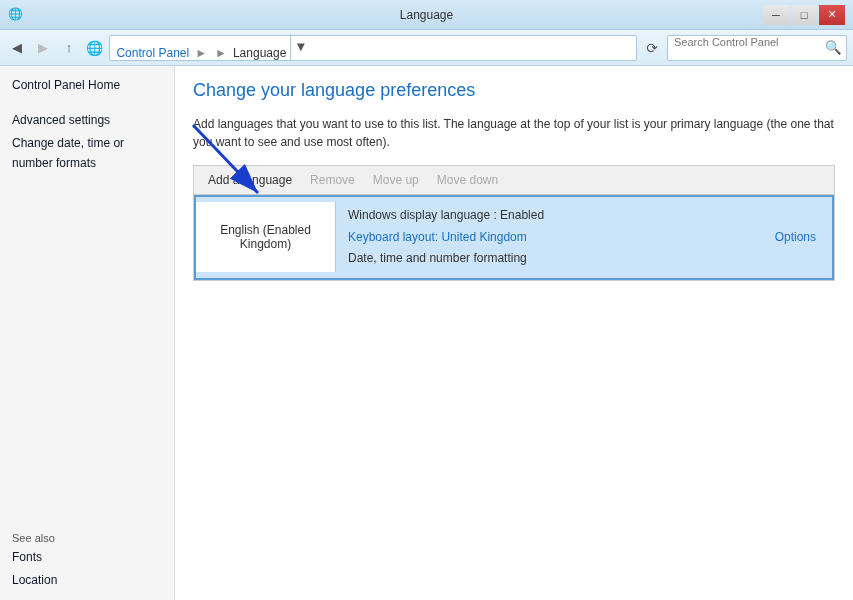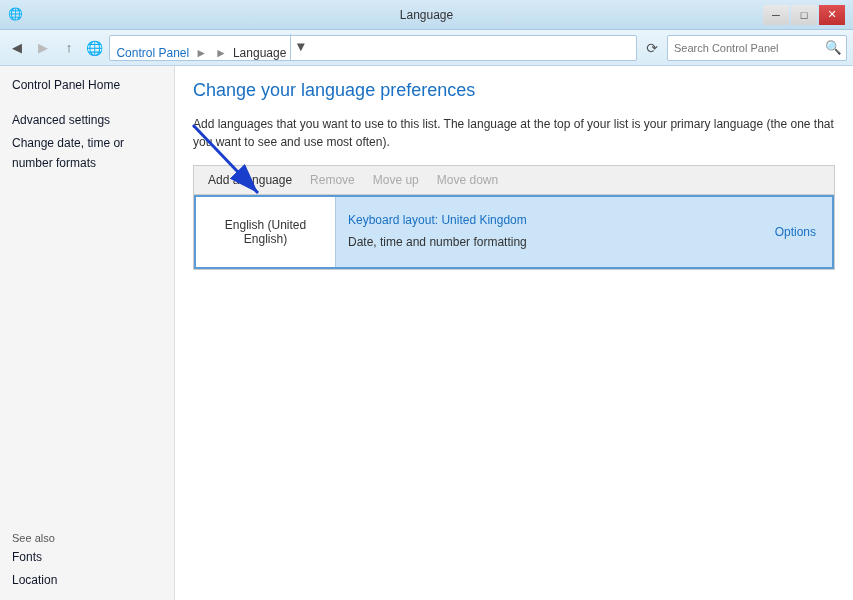--- a/index.html
+++ b/index.html
@@ -59,21 +59,21 @@
     }
     .breadcrumb-sep { color: #888; margin: 0 2px; }
     .breadcrumb-link { color: #1a70c4; cursor: pointer; text-decoration: none; }
     .address-dropdown {
       width: 20px; height: 26px; background: none; border: none; border-left: 1px solid #aac8e0; cursor: pointer; display: flex; align-items: center; justify-content: center; color: #555;
     }
     .refresh-btn {
       width: 22px; height: 22px; background: none; border: none; cursor: pointer; display: flex; align-items: center; justify-content: center; color: #555; font-size: 14px;
     }
     .search-box {
-      width: 180px; height: 26px; border: 1px solid #aac8e0; border-radius: 2px; display: flex; align-items: center; background: #fff;
+      width: 180px; height: 26px; border: 1px solid #aac8e0; border-radius: 2px; display: flex; align-items: flex-start; background: #fff;
     }
     .search-box input {
       flex: 1; border: none; outline: none; font-size: 11px; color: #999; padding: 0 6px; background: transparent;
     }
     .search-icon-btn {
       width: 24px; height: 24px; background: none; border: none; cursor: pointer; display: flex; align-items: center; justify-content: center; color: #666;
     }
 
     
     .main-layout {
@@ -235,22 +235,23 @@
         <defs>
           <marker id="arrowhead" markerWidth="10" markerHeight="7" refX="10" refY="3.5" orient="auto">
             <polygon points="0 0, 10 3.5, 0 7" fill="#1a3ecc"></polygon>
           </marker>
         </defs>
         <line x1="30" y1="20" x2="95" y2="88" stroke="#1a3ecc" stroke-width="3" marker-end="url(#arrowhead)"></line>
       </svg>
 
       <div class="lang-list">
         <div class="lang-item">
-          <div class="lang-name-box">English (United English)</div>
+          <div class="lang-name-box">English (Enabled Kingdom)</div>
           <div class="lang-details">
+            <div class="lang-detail-line">Windows display language : Enabled</div>
             <div class="lang-detail-line highlight">Keyboard layout: United Kingdom</div>
             <div class="lang-detail-line">Date, time and number formatting</div>
           </div>
           <a class="lang-options-link">Options</a>
         </div>
       </div>
     </div>
   </div>
 </div>
 

